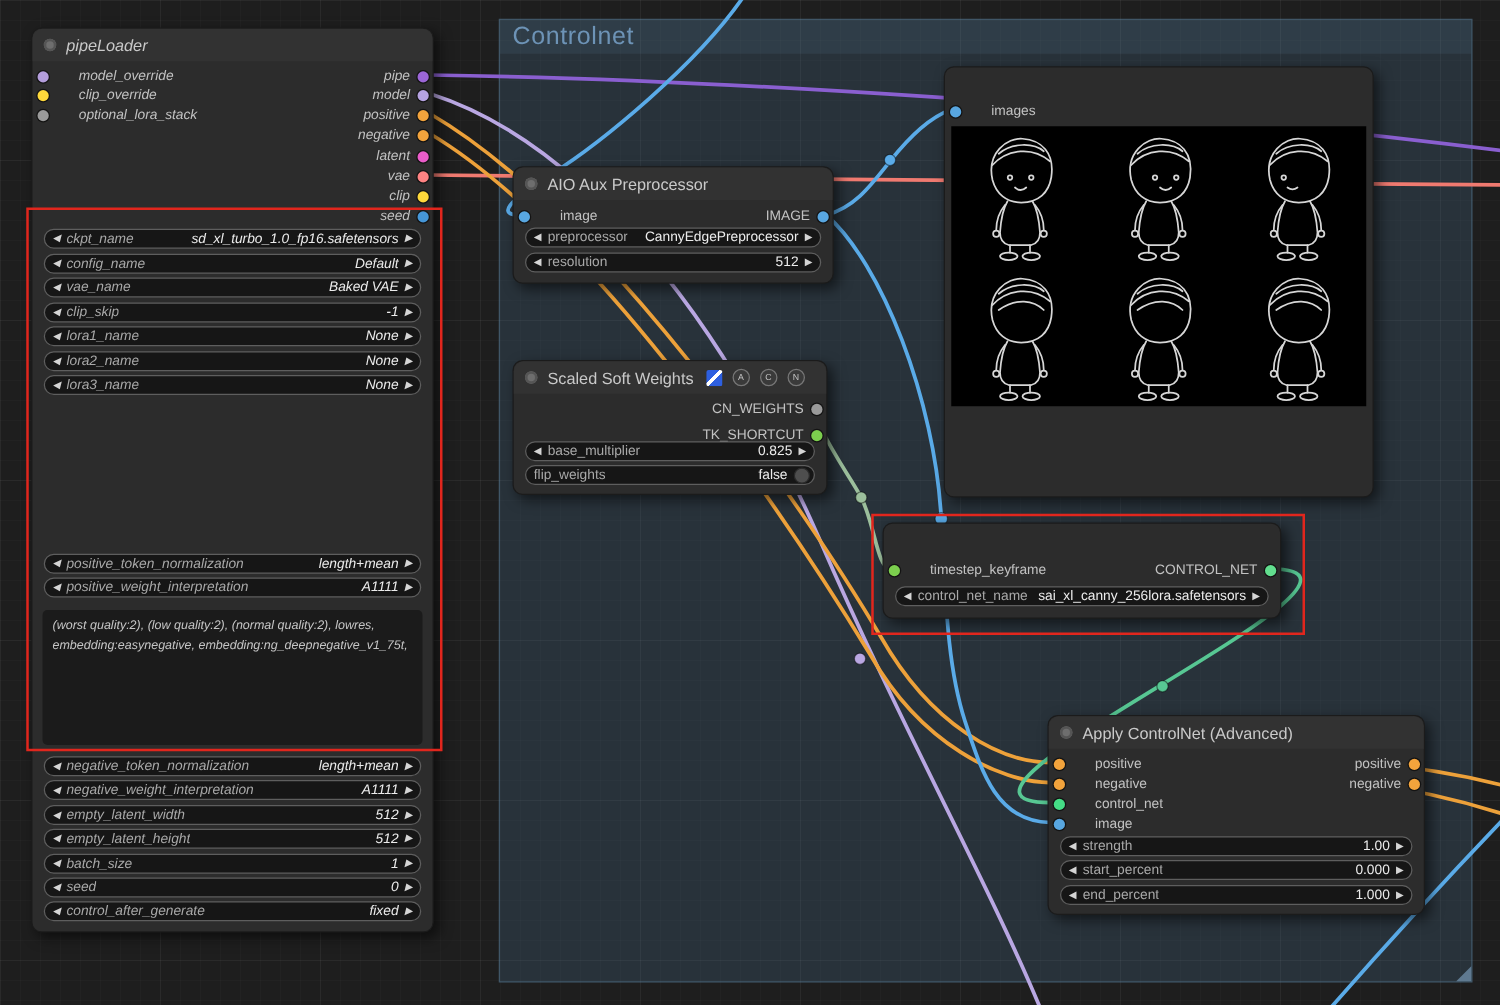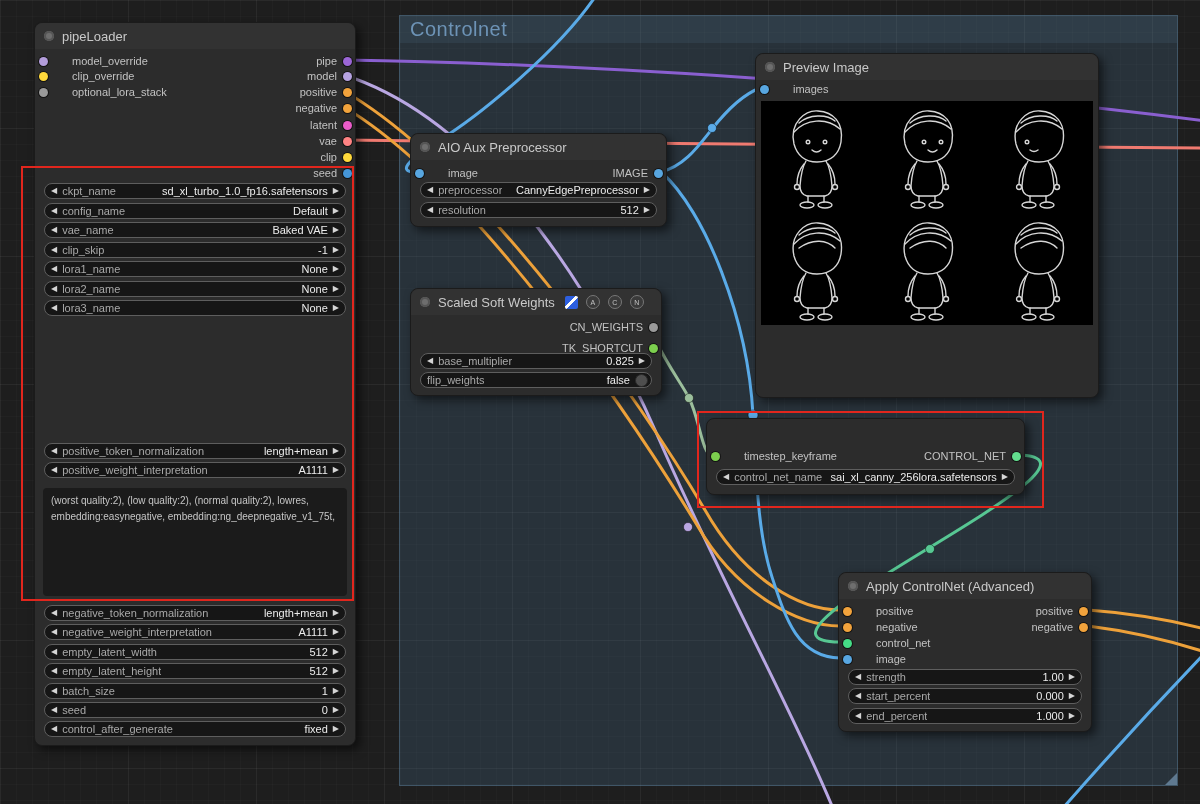--- a/index.html
+++ b/index.html
@@ -102,21 +102,21 @@
     </g>
     <g stroke="rgba(0,0,0,0.45)" stroke-width="1">
       <circle cx="688" cy="527" r="4.5" fill="#b9a7e2"></circle>
       <circle cx="712" cy="128" r="4.5" fill="#5aabe8"></circle>
       <circle cx="753" cy="415" r="5" fill="#5aabe8"></circle>
       <circle cx="689" cy="398" r="4.5" fill="#9cbf9c"></circle>
       <circle cx="930" cy="549" r="4.5" fill="#57c793"></circle>
     </g>
   </svg>
 
-  <div class="node" style="left:34px;top:22px;width:320px;height:722px;">
+  <div class="node" style="left:25px;top:22px;width:320px;height:722px;font-style:italic;">
     <div class="node-title">
       <span class="tdot"></span>
       <span>pipeLoader</span>
     </div>
     <div class="port in" style="top:30px;">
       <span class="pdot" style="background:#b39ddb;"></span>
       <span>model_override</span>
     </div>
     <div class="port in" style="top:45px;">
       <span class="pdot" style="background:#ffd93b;"></span>
@@ -313,24 +313,20 @@
       <span class="arr">▶</span>
     </div>
     <div class="widget" style="top:83px;">
       <span class="wlabel">flip_weights</span>
       <span class="wvalue">false</span>
       <span class="knob"></span>
     </div>
   </div>
 
   <div class="node" style="left:755px;top:53px;width:342px;height:343px;">
-    <div class="node-title">
-      <span class="tdot"></span>
-      <span>Preview Image</span>
-    </div>
     <div class="port in" style="top:27px;">
       <span class="pdot" style="background:#58a6e0;"></span>
       <span>images</span>
     </div>
     <div class="imgbox" style="left:5px;top:47px;width:332px;height:224px;">
       <svg width="332" height="224" viewBox="0 0 332 224">
         <defs>
           <g id="chibiBody" fill="none" stroke="#d6d6d6" stroke-width="1.4" stroke-linecap="round">
             <path d="M33,42 C28,20 45,8 57,9 C72,10 83,20 80,40 C78,52 70,60 56,60 C44,60 36,53 33,42 Z"></path>
             <path d="M33,30 C45,17 65,15 79,27"></path>
@@ -397,21 +393,21 @@
       <span>CONTROL_NET</span>
     </div>
     <div class="widget" style="top:50px;">
       <span class="arr">◀</span>
       <span class="wlabel">control_net_name</span>
       <span class="wvalue">sai_xl_canny_256lora.safetensors</span>
       <span class="arr">▶</span>
     </div>
   </div>
 
-  <div class="node" style="left:838px;top:572px;width:252px;height:158px;">
+  <div class="node" style="left:838px;top:572px;width:252px;height:158px;padding-left:48px;">
     <div class="node-title">
       <span class="tdot"></span>
       <span>Apply ControlNet (Advanced)</span>
     </div>
     <div class="port in" style="top:30px;">
       <span class="pdot" style="background:#f2a33c;"></span>
       <span>positive</span>
     </div>
     <div class="port in" style="top:46px;">
       <span class="pdot" style="background:#f2a33c;"></span>

